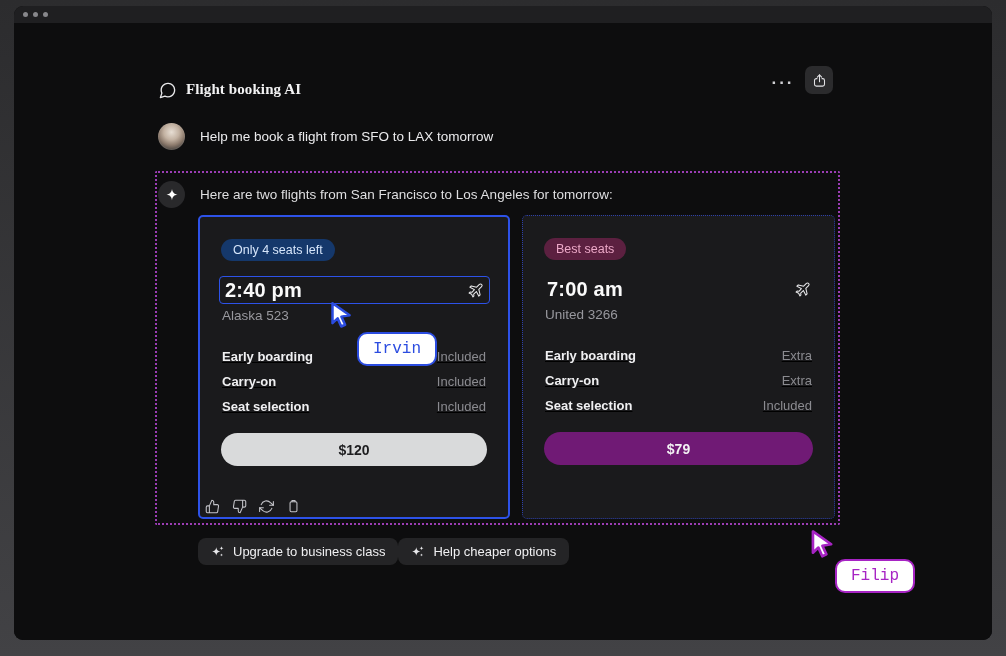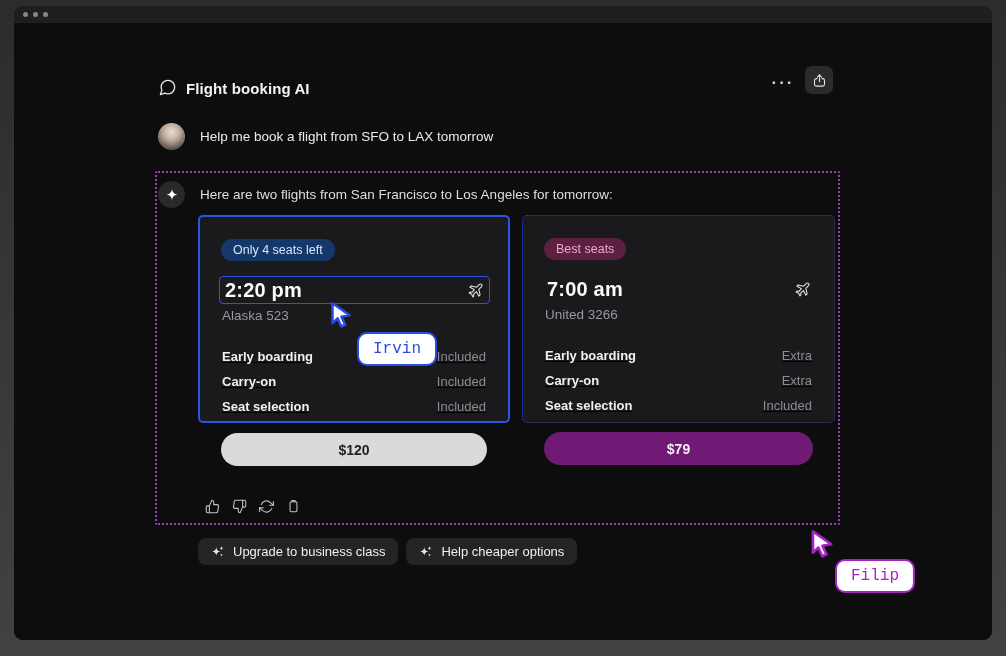--- a/index.html
+++ b/index.html
@@ -6,21 +6,21 @@
     background:linear-gradient(180deg,#2c2c2e 0%,#424245 100%);
     font-family:"Liberation Sans", sans-serif; -webkit-font-smoothing:antialiased;}
   .app{position:absolute;left:14px;top:6px;width:978px;height:634px;
     background:#0d0d0e;border-radius:9px;overflow:visible;}
   .topbar{position:absolute;left:0;top:0;width:100%;height:17px;background:#1f1f21;
     border-radius:9px 9px 0 0;display:flex;align-items:center;padding-left:9px;box-sizing:border-box;gap:5px;}
   .dot{width:5px;height:5px;border-radius:50%;background:#87878b;}
   .content{position:absolute;left:0;top:17px;width:100%;height:617px;background:#0d0d0e;border-radius:0 0 9px 9px;}
 
   
-  .hdr{position:absolute;left:144px;top:46px;height:28px;display:flex;align-items:flex-end;gap:9px;}
+  .hdr{position:absolute;left:144px;top:58px;height:28px;display:flex;align-items:flex-start;gap:9px;font-family:Liberation Serif, serif;}
   .hdr .title{color:#f2f2f3;font-size:15px;font-weight:600;letter-spacing:.1px;}
   .hdr-icon{width:19px;height:19px;color:#e8e8ea;}
   .more{position:absolute;left:752px;top:46px;width:34px;height:28px;color:#cfcfd3;font-size:17px;
     letter-spacing:2px;display:flex;align-items:center;justify-content:center;cursor:pointer;font-weight:700;}
   .share{position:absolute;left:791px;top:43px;width:28px;height:28px;background:#2b2b2d;border-radius:7px;
     display:flex;align-items:center;justify-content:center;cursor:pointer;}
   .share svg{width:15px;height:15px;color:#e3e3e6;}
 
   
   .u-avatar{position:absolute;left:144px;top:100px;width:27px;height:27px;border-radius:50%;
@@ -33,21 +33,21 @@
   .sel{position:absolute;left:141px;top:148px;width:681px;height:350px;
     border:2px dotted #9b3db4;border-radius:2px;pointer-events:none;}
 
   .ai-avatar{position:absolute;left:144px;top:158px;width:27px;height:27px;border-radius:50%;
     background:#29292b;display:flex;align-items:center;justify-content:center;}
   .ai-avatar svg{width:14px;height:14px;fill:#fff;}
   .ai-intro{position:absolute;left:186px;top:158px;height:27px;display:flex;align-items:center;
     color:#dfdfe1;font-size:13.5px;}
 
   
-  .card{position:absolute;top:192px;height:208px;background:#1a1a1c;border-radius:5px;box-sizing:border-box;}
+  .card{position:absolute;top:192px;height:304px;background:#1a1a1c;border-radius:5px;box-sizing:border-box;}
   .card.left{left:184px;width:312px;border:2px solid #2d52e8;}
   .card.right{left:508px;width:313px;border:1.5px dotted #2c3fa8;}
   .badge{position:absolute;left:21px;top:22px;height:22px;border-radius:11px;padding:0 12px;
     display:inline-flex;align-items:center;font-size:12.5px;}
   .badge.blue{background:#15386b;color:#d6e5fa;}
   .badge.pink{background:#5c2040;color:#eda8c8;}
   .time-row{position:absolute;left:19px;right:18px;top:59px;height:28px;border-radius:4px;
     display:flex;align-items:center;justify-content:space-between;padding:0 5px;box-sizing:border-box;}
   .card.left .time-row{border:1.5px solid #2d52e8;}
   .time{color:#fafafa;font-size:20px;font-weight:700;letter-spacing:.2px;}
@@ -62,21 +62,21 @@
     font-family:"Liberation Sans",sans-serif;}
   .price.primary{background:#d9dadb;color:#1e1e20;}
   .price.secondary{background:#701a75;color:#f2f2f3;}
 
   
   .fb{position:absolute;left:188px;top:473px;display:flex;gap:6px;}
   .fb span{width:21px;height:20px;display:flex;align-items:center;justify-content:center;cursor:pointer;}
   .fb svg{width:15px;height:15px;color:#c3c3c8;}
 
   
-  .chips{position:absolute;left:184px;top:515px;display:flex;gap:8px;}
+  .chips{position:absolute;left:184px;top:515px;display:flex;}
   .chip{height:27px;background:#242426;border-radius:8px;display:flex;align-items:center;gap:8px;
     padding:0 13px;cursor:pointer;}
   .chip svg{width:14px;height:14px;fill:#e6e6e9;}
   .chip .c-lbl{color:#f0f0f2;font-size:13px;}
 
   
   .cursor{position:absolute;pointer-events:none;font-family:Liberation Mono, monospace;}
   .cursor svg{display:block;}
   .cur-label{position:absolute;background:#fff;border-radius:10px;display:flex;align-items:center;
     justify-content:center;font-size:16px;font-weight:500;padding:0 14px;height:30px;}
@@ -116,21 +116,21 @@
     <div class="ai-avatar">
       <svg viewBox="0 0 24 22">
         <path d="M12 .8C13 6.8 15.5 9.2 21.5 10.3 15.5 11.4 13 13.8 12 19.8 11 13.8 8.5 11.4 2.5 10.3 8.5 9.2 11 6.8 12 .8Z"></path>
       </svg>
     </div>
     <div class="ai-intro">Here are two flights from San Francisco to Los Angeles for tomorrow:</div>
 
     <div class="card left">
       <span class="badge blue">Only 4 seats left</span>
       <div class="time-row">
-        <span class="time">2:20 pm</span>
+        <span class="time">2:40 pm</span>
         <svg class="plane" viewBox="0 0 24 24" fill="none" stroke="currentColor" stroke-width="1.5" stroke-linejoin="round">
           <path d="M20.6 3.4c.9.9.9 2.2 0 3.1l-3.9 3.9 1.8 7.6-1.9 1.9-3.4-6.4-3.8 3.5.4 2.7-1.4 1.4-1.8-3.7-3.7-1.8 1.4-1.4 2.7.4 3.5-3.8-6.4-3.4 1.9-1.9 7.6 1.8 3.9-3.9c.9-.9 2.2-.9 3.1 0z"></path>
         </svg>
       </div>
       <div class="airline">Alaska 523</div>
       <div class="feat">
         <div class="row">
           <span class="lbl">Early boarding</span>
           <span class="val">Included</span>
         </div>

